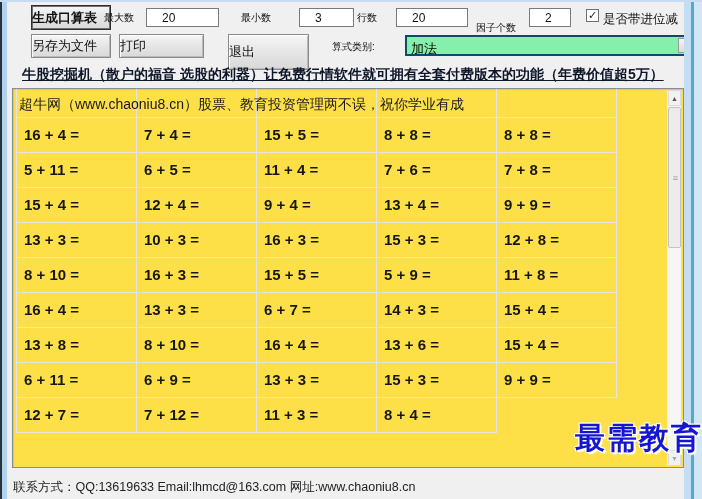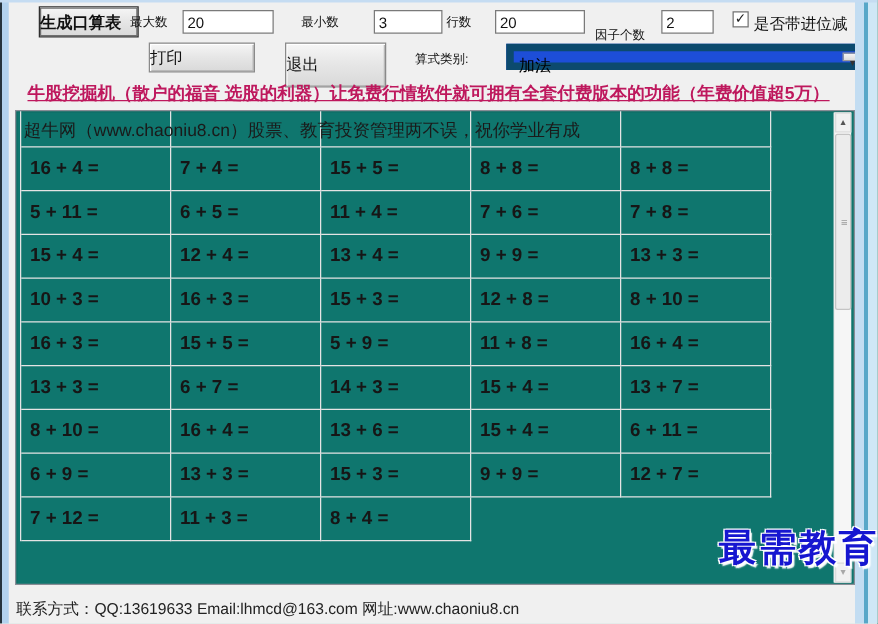--- a/index.html
+++ b/index.html
@@ -14,33 +14,33 @@
                  background:linear-gradient(90deg,#c3ddf2 0 7px,#58a7c8 7px 10px,#cfe7f6 10px 18px); z-index:5; }
   .frame-top   { position:absolute; left:0; top:0; width:702px; height:2px; background:#c5dcf2; z-index:6; }
 
   
   .btn { position:absolute; background:linear-gradient(#f6f6f6,#e7e7e7 45%,#d9d9d9);
          border:1px solid #8a8a8a; box-shadow:inset 1px 1px 0 #ffffff, inset -1px -1px 0 #b9b9b9;
          font-size:13px; color:#111; text-align:left; cursor:default; }
   .btn-default { border:1px solid #2f2f2f; box-shadow:0 0 0 1px #6f6f6f inset, inset 1px 1px 0 #f8f8f8; font-weight:bold; }
   .lbl { position:absolute; font-size:10px; color:#111; white-space:nowrap; }
   .tin { position:absolute; height:19px; background:#fff; border:1px solid #7a7a7a;
-         font-size:12px; padding:1px 3px; font-family:"Liberation Sans",sans-serif; color:#111; }
+         font-size:12px; padding:1px 15px; font-family:"Liberation Sans",sans-serif; color:#111; }
   .chk { position:absolute; width:13px; height:13px; background:#fff; border:1px solid #707070;
          font-size:11px; line-height:11px; text-align:center; color:#222; }
-  .combo { position:absolute; height:21px; background:#1d4ed8; border:6px solid #0c4a6e; font-size:13px; }
+  .combo { position:absolute; height:21px; background:#86efac; border:2px solid #0c4a6e; font-size:13px; }
   .combo .val { position:absolute; left:4px; top:3px; }
   .combo .arrow-btn { position:absolute; right:1px; top:1px; bottom:1px; width:16px;
          background:linear-gradient(#f4f4f4,#dcdcdc); border:1px solid #9a9a9a;
          font-size:7px; line-height:17px; text-align:center; color:#333; }
   .adlink { position:absolute; font-size:14px; font-weight:bold; text-decoration:underline;
          white-space:nowrap; cursor:pointer; }
 
   
-  .viewer { position:absolute; left:12px; top:88px; width:672px; height:380px; background:#0f766e;
+  .viewer { position:absolute; left:12px; top:88px; width:672px; height:380px; background:#fde047;
             border:1px solid #898c95; box-shadow:inset 1px 1px 0 rgba(0,0,0,0.10); }
   .doc-header { position:absolute; left:6px; top:7px; font-size:14px; color:#1a1a1a; white-space:nowrap; z-index:2; }
   .ptable { position:absolute; left:3px; top:0; display:grid;
             grid-template-columns:repeat(5,120px); grid-template-rows:29px repeat(9,35px);
             border-left:1px solid #e4e4e4; }
   .ptable .cell { border-right:1px solid #e4e4e4; border-bottom:1px solid #e4e4e4;
             font-size:15px; font-weight:bold; color:#161616; line-height:34px; padding-left:7px; white-space:nowrap; }
   .ptable .hdr { border-bottom:1px solid #e4e4e4; }
 
   
@@ -79,29 +79,30 @@
   <input class="tin" style="left: 299px; top: 8px; width: 55px;" value="3">
   <div class="lbl" style="left:357px; top:11px;">行数</div>
   <input class="tin" style="left: 396px; top: 8px; width: 72px;" value="20">
   <div class="lbl" style="left:476px; top:11px;margin-top:10px;">因子个数</div>
   <input class="tin" style="left: 529px; top: 8px; width: 42px;" value="2">
   <div class="chk" style="left:586px; top:9px;">
     <span>✓</span>
   </div>
   <div class="lbl" style="left:603px; top:11px; font-size:12.5px;">是否带进位减</div>
 
+  <button class="btn" style="left:31px; top:34px; width:80px; height:24px;">另存为文件</button>
   <button class="btn" style="left:119px; top:34px; width:85px; height:24px;">打印</button>
   <button class="btn" style="left:228px; top:34px; width:81px; height:36px;">退出</button>
   <div class="lbl" style="left:332px; top:40px;">算式类别:</div>
   <div class="combo" style="left:405px; top:35px; width:292px;">
     <span class="val">加法</span>
     <span class="arrow-btn">▼</span>
   </div>
 
-  <a class="adlink" style="left:22px; top:66px; color:#be185d;">牛股挖掘机（散户的福音 选股的利器）让免费行情软件就可拥有全套付费版本的功能（年费价值超5万）</a>
+  <a class="adlink" style="left:22px; top:66px; color:#0f172a;">牛股挖掘机（散户的福音 选股的利器）让免费行情软件就可拥有全套付费版本的功能（年费价值超5万）</a>
 
   <div class="viewer">
     <div class="doc-header">超牛网（www.chaoniu8.cn）股票、教育投资管理两不误，祝你学业有成</div>
     <div class="ptable">
       <div class="cell hdr"></div>
       <div class="cell hdr"></div>
       <div class="cell hdr"></div>
       <div class="cell hdr"></div>
       <div class="cell hdr"></div>
 
@@ -110,38 +111,39 @@
         <div class="cell">15 + 5 =</div>
         <div class="cell">8 + 8 =</div>
         <div class="cell">8 + 8 =</div>
         <div class="cell">5 + 11 =</div>
         <div class="cell">6 + 5 =</div>
         <div class="cell">11 + 4 =</div>
         <div class="cell">7 + 6 =</div>
         <div class="cell">7 + 8 =</div>
         <div class="cell">15 + 4 =</div>
         <div class="cell">12 + 4 =</div>
+        <div class="cell">9 + 4 =</div>
         <div class="cell">13 + 4 =</div>
         <div class="cell">9 + 9 =</div>
         <div class="cell">13 + 3 =</div>
         <div class="cell">10 + 3 =</div>
         <div class="cell">16 + 3 =</div>
         <div class="cell">15 + 3 =</div>
         <div class="cell">12 + 8 =</div>
         <div class="cell">8 + 10 =</div>
         <div class="cell">16 + 3 =</div>
         <div class="cell">15 + 5 =</div>
         <div class="cell">5 + 9 =</div>
         <div class="cell">11 + 8 =</div>
         <div class="cell">16 + 4 =</div>
         <div class="cell">13 + 3 =</div>
         <div class="cell">6 + 7 =</div>
         <div class="cell">14 + 3 =</div>
         <div class="cell">15 + 4 =</div>
-        <div class="cell">13 + 7 =</div>
+        <div class="cell">13 + 8 =</div>
         <div class="cell">8 + 10 =</div>
         <div class="cell">16 + 4 =</div>
         <div class="cell">13 + 6 =</div>
         <div class="cell">15 + 4 =</div>
         <div class="cell">6 + 11 =</div>
         <div class="cell">6 + 9 =</div>
         <div class="cell">13 + 3 =</div>
         <div class="cell">15 + 3 =</div>
         <div class="cell">9 + 9 =</div>
         <div class="cell">12 + 7 =</div>

